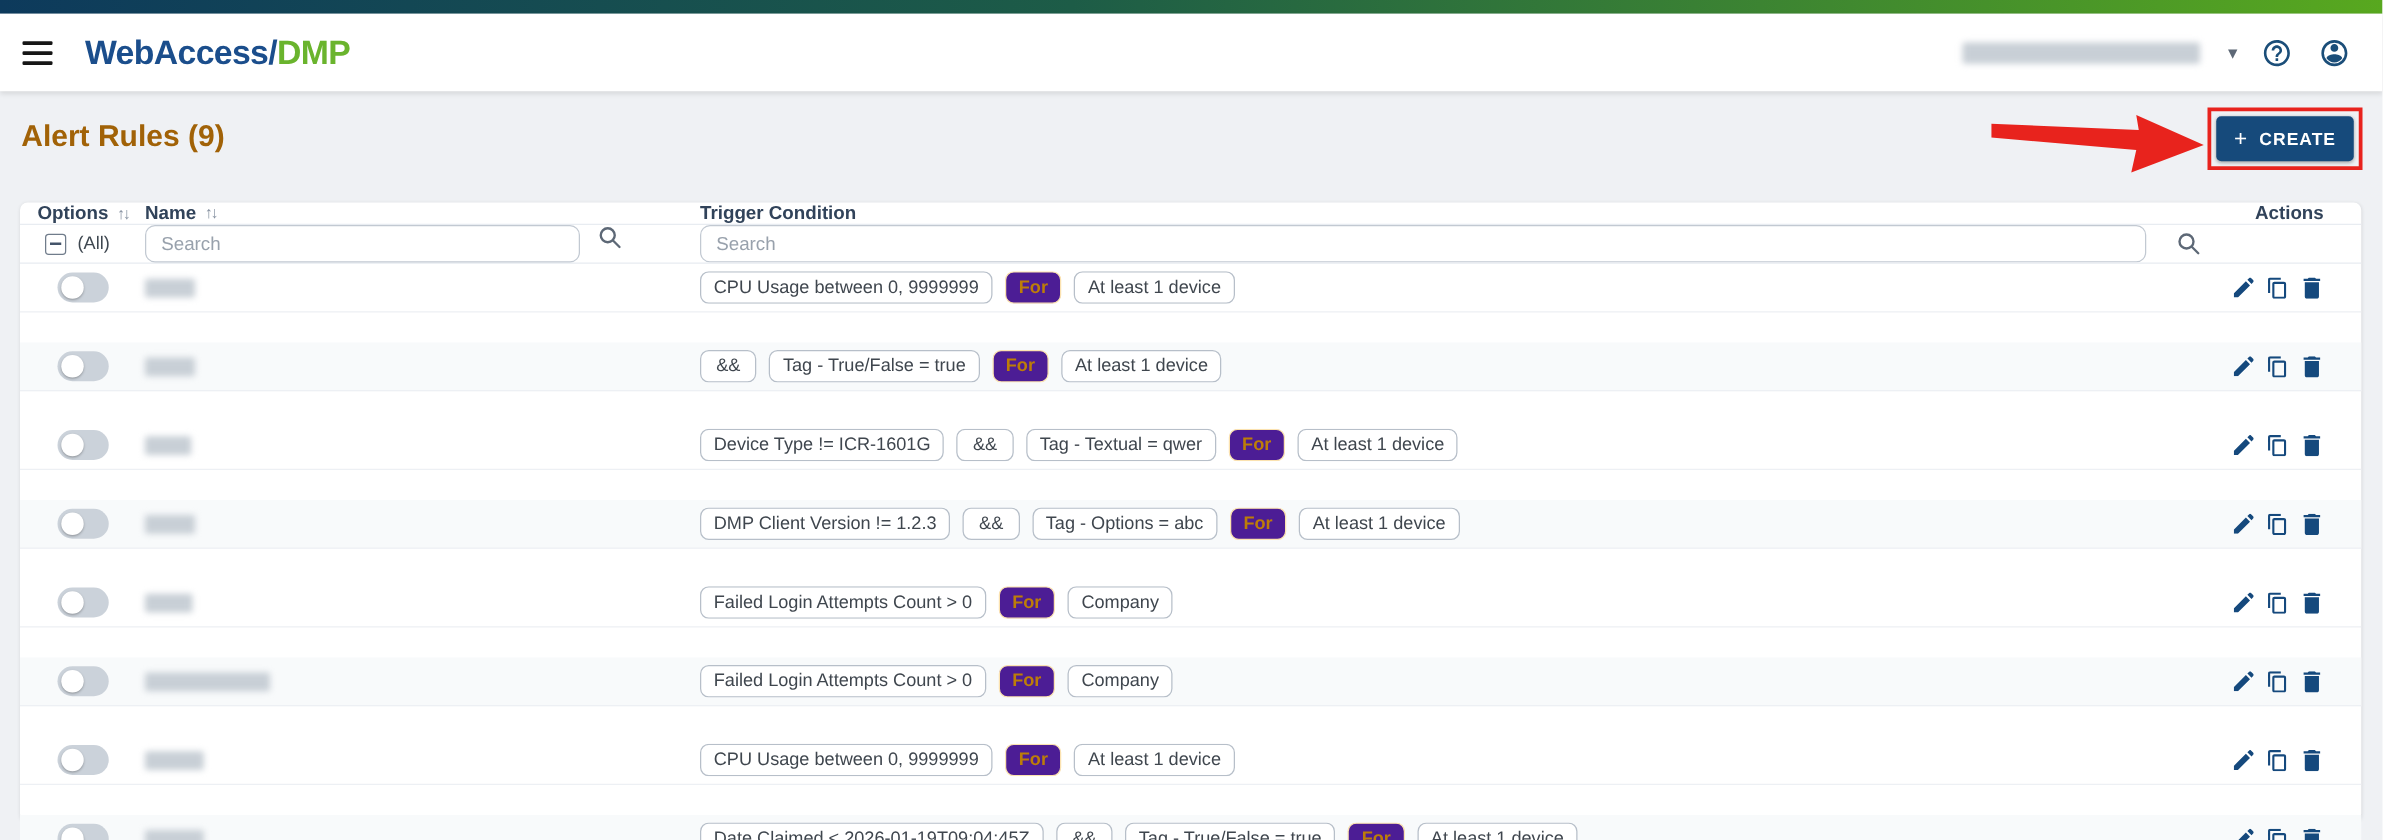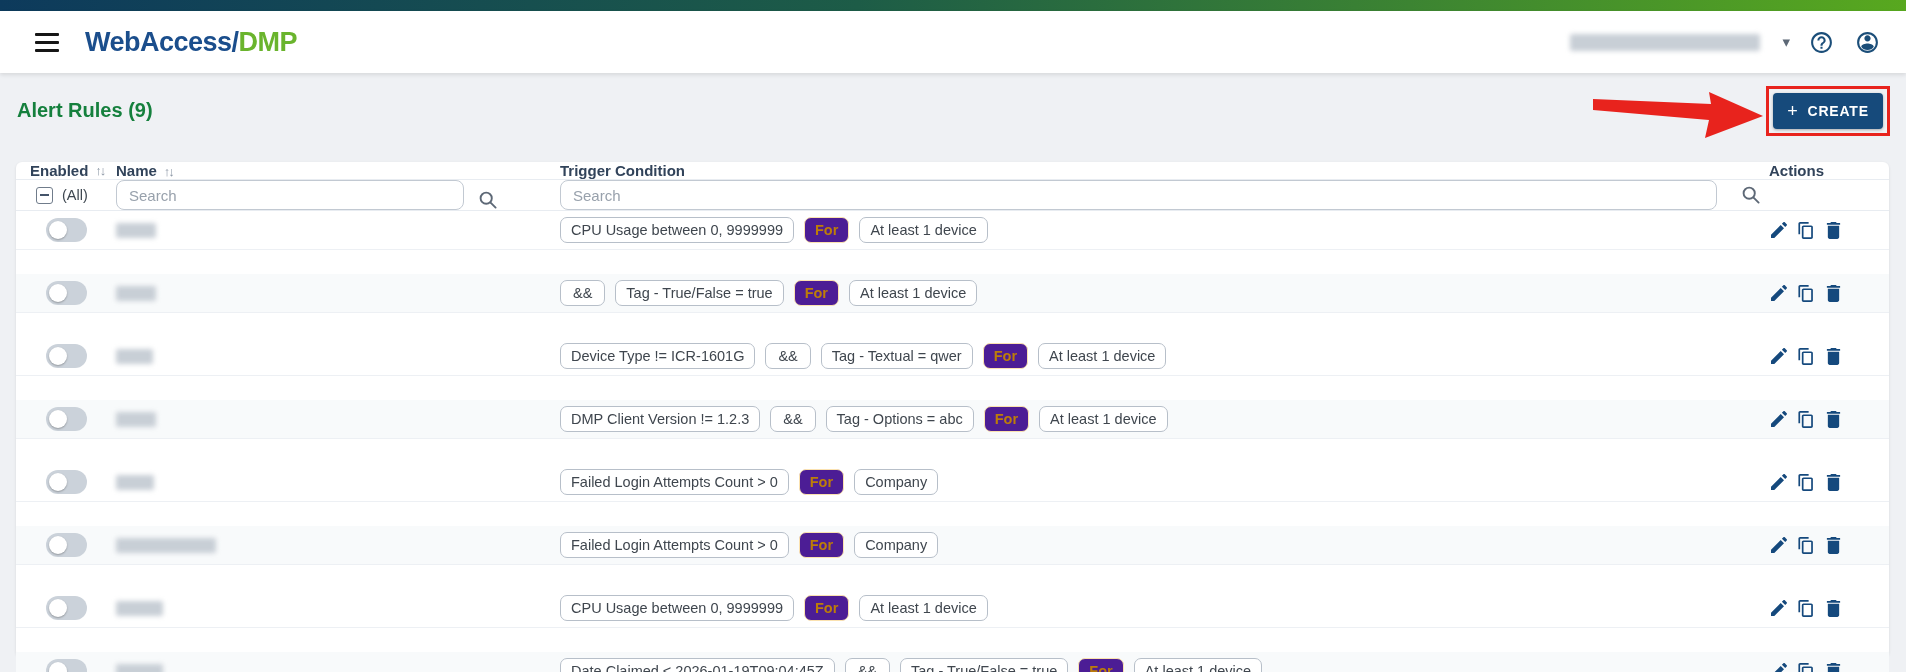--- a/index.html
+++ b/index.html
@@ -3,51 +3,51 @@
 <meta charset="utf-8">
 <style>
   * { margin:0; padding:0; box-sizing:border-box; }
   html,body { width:1906px; height:672px; overflow:hidden; }
   body { font-family:"Liberation Sans", sans-serif; background:#eff1f4; position:relative; }
 
   .gradient-bar { position:absolute; left:0; top:0; width:1906px; height:11px;
     background:linear-gradient(90deg,#0d3a5c 0%,#1d5c47 45%,#58a81f 100%); }
 
   .appbar { position:absolute; left:0; top:11px; width:1906px; height:62px; background:#fff;
-    display:flex; align-items:center; box-shadow:0 2px 4px rgba(0,0,0,.10); z-index:5;padding-left:17px; }
+    display:flex; align-items:center; box-shadow:0 2px 4px rgba(0,0,0,.10); z-index:5; }
   .hamburger { margin-left:18px; width:34px; height:34px; background:none; border:none; cursor:pointer;
     display:flex; flex-direction:column; justify-content:center; gap:5px; }
   .hamburger i { display:block; width:24px; height:3px; background:#161616; border-radius:1px; }
   .logo { margin-left:16px; font-size:27px; font-weight:700; letter-spacing:-0.5px; cursor:pointer; }
   .logo-blue { color:#1b4e8c; } .logo-green { color:#6ab42d; }
   .appbar-right { margin-left:auto; margin-right:24px; display:flex; align-items:center; }
   .account-select { display:flex; align-items:center; cursor:pointer; }
   .blur { display:inline-block; background:#c8cfd6; filter:blur(2.5px); border-radius:2px; }
   .account-blur { width:190px; height:17px; }
   .caret { color:#5d6876; font-size:15px; margin-left:22px; }
   .iconbtn { background:none; border:none; cursor:pointer; display:flex; align-items:center; justify-content:center;
     width:30px; height:30px; margin-left:16px; }
 
-  .page-title { position:absolute; left:17px; top:94px; font-size:20px; line-height:32px; font-weight:700; color:#15803d; }
+  .page-title { position:absolute; left:17px; top:94px; font-size:24px; line-height:32px; font-weight:700; color:#a16207; }
 
   .annotation-arrow { position:absolute; left:1593px; top:90px; z-index:6; }
   .create-highlight { position:absolute; right:16px; top:86px; border:3px solid #e8231d; padding:4px; z-index:6; }
   .create-btn { width:110px; height:36px; background:#164a7b; color:#fff; border:none; border-radius:4px;
     font-family:"Liberation Sans",sans-serif; font-size:14px; font-weight:700; letter-spacing:0.8px;
     display:flex; align-items:center; justify-content:center; gap:9px; cursor:pointer; box-shadow:0 1px 3px rgba(0,0,0,.3); }
   .create-plus { font-size:18px; font-weight:400; line-height:1; }
 
   .card { position:absolute; left:16px; top:162px; width:1873px; height:495px; background:#fff;
     border-radius:6px; box-shadow:0 1px 3px rgba(0,0,0,.10); display:flex; flex-direction:column; }
 
   .trow { display:flex; align-items:center; }
   .col-enabled { width:100px; padding-left:14px; display:flex; align-items:center; flex:none; }
-  .col-name { width:444px; display:flex; align-items:flex-end; flex:none; }
+  .col-name { width:444px; display:flex; align-items:flex-start; flex:none; }
   .col-trigger { flex:1; display:flex; align-items:center; gap:10px; overflow:hidden; padding-right:8px; }
-  .col-actions { width:120px; padding-right:30px; display:flex; align-items:center; justify-content:flex-start; gap:7px; flex:none; }
+  .col-actions { width:120px; padding-right:30px; display:flex; align-items:center; justify-content:flex-end; gap:7px; flex:none; }
 
   .thead { height:44px; font-weight:700; font-size:15px; color:#31435a; }
   .sort-btn { background:none; border:none; cursor:pointer; margin-left:7px; font-size:13px; color:#8893a2;
     letter-spacing:-2px; display:flex; }
   .tfilter { height:45px; border-top:1px solid #e8ecf1; border-bottom:1px solid #e8ecf1; }
   .checkbox { width:17px; height:17px; border:1.5px solid #707c8b; border-radius:3px; background:#fff;
     display:flex; align-items:center; justify-content:center; margin-left:6px; cursor:pointer; flex:none; }
   .checkbox i { display:block; width:9px; height:2px; background:#44546a; }
   .all-label { margin-left:9px; font-size:14.5px; color:#3e4750; }
   .search-input { height:30px; border:1px solid #c2c9d2; border-radius:8px; padding:1px 12px; font-size:15px;
@@ -127,21 +127,21 @@
     <button class="create-btn">
       <span class="create-plus">+</span>
       <span>CREATE</span>
     </button>
   </div>
 
   <section class="card">
 
     <div class="trow thead">
       <div class="col-enabled">
-        <span>Enabled</span>
+        <span>Options</span>
         <button class="sort-btn">
           <span>↑</span>
             <span>↓</span>
         </button>
       </div>
       <div class="col-name">
         <span>Name</span>
         <button class="sort-btn">
           <span>↑</span>
             <span>↓</span>

